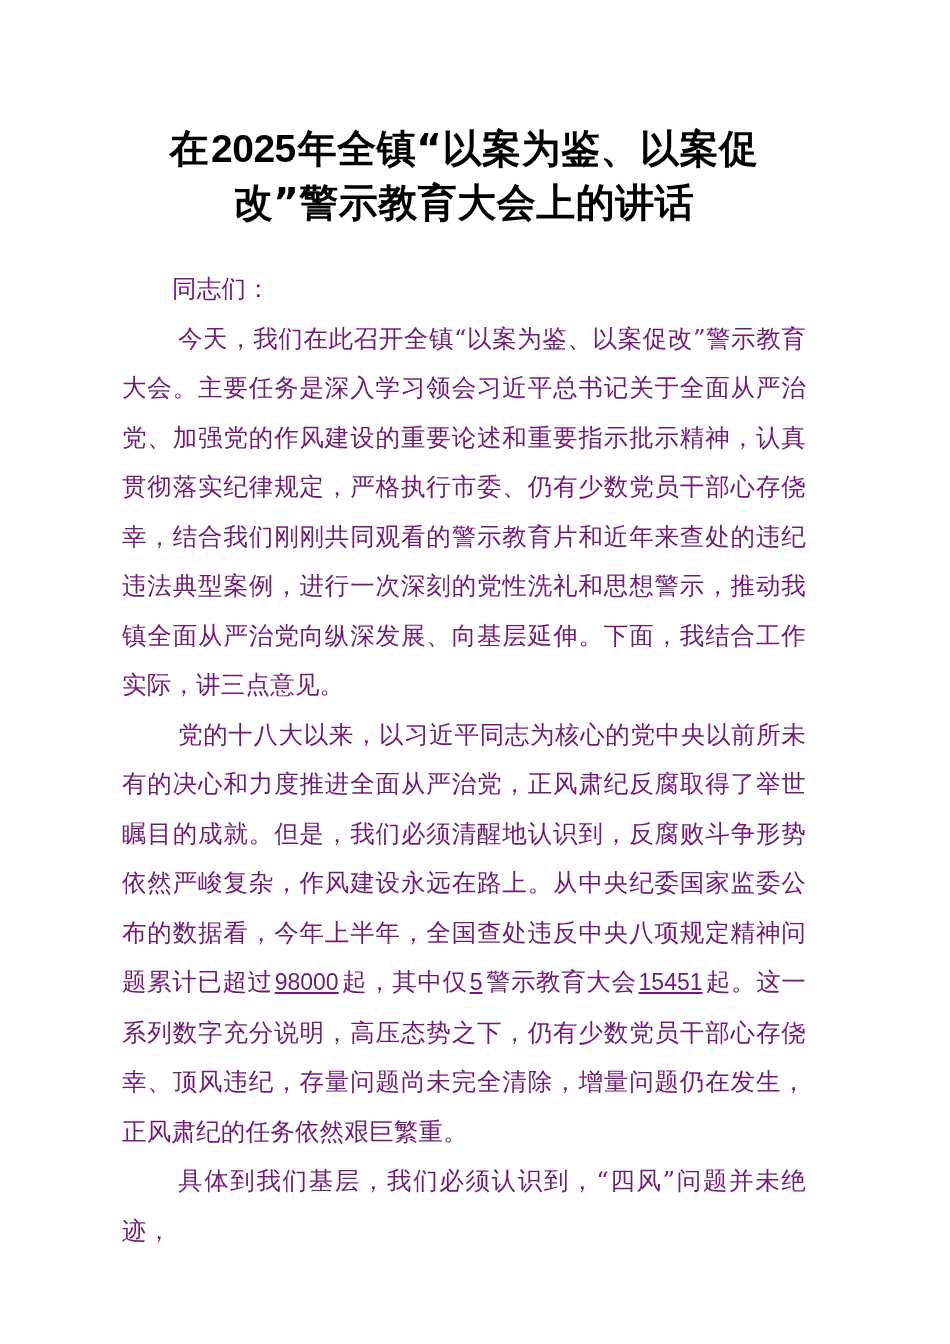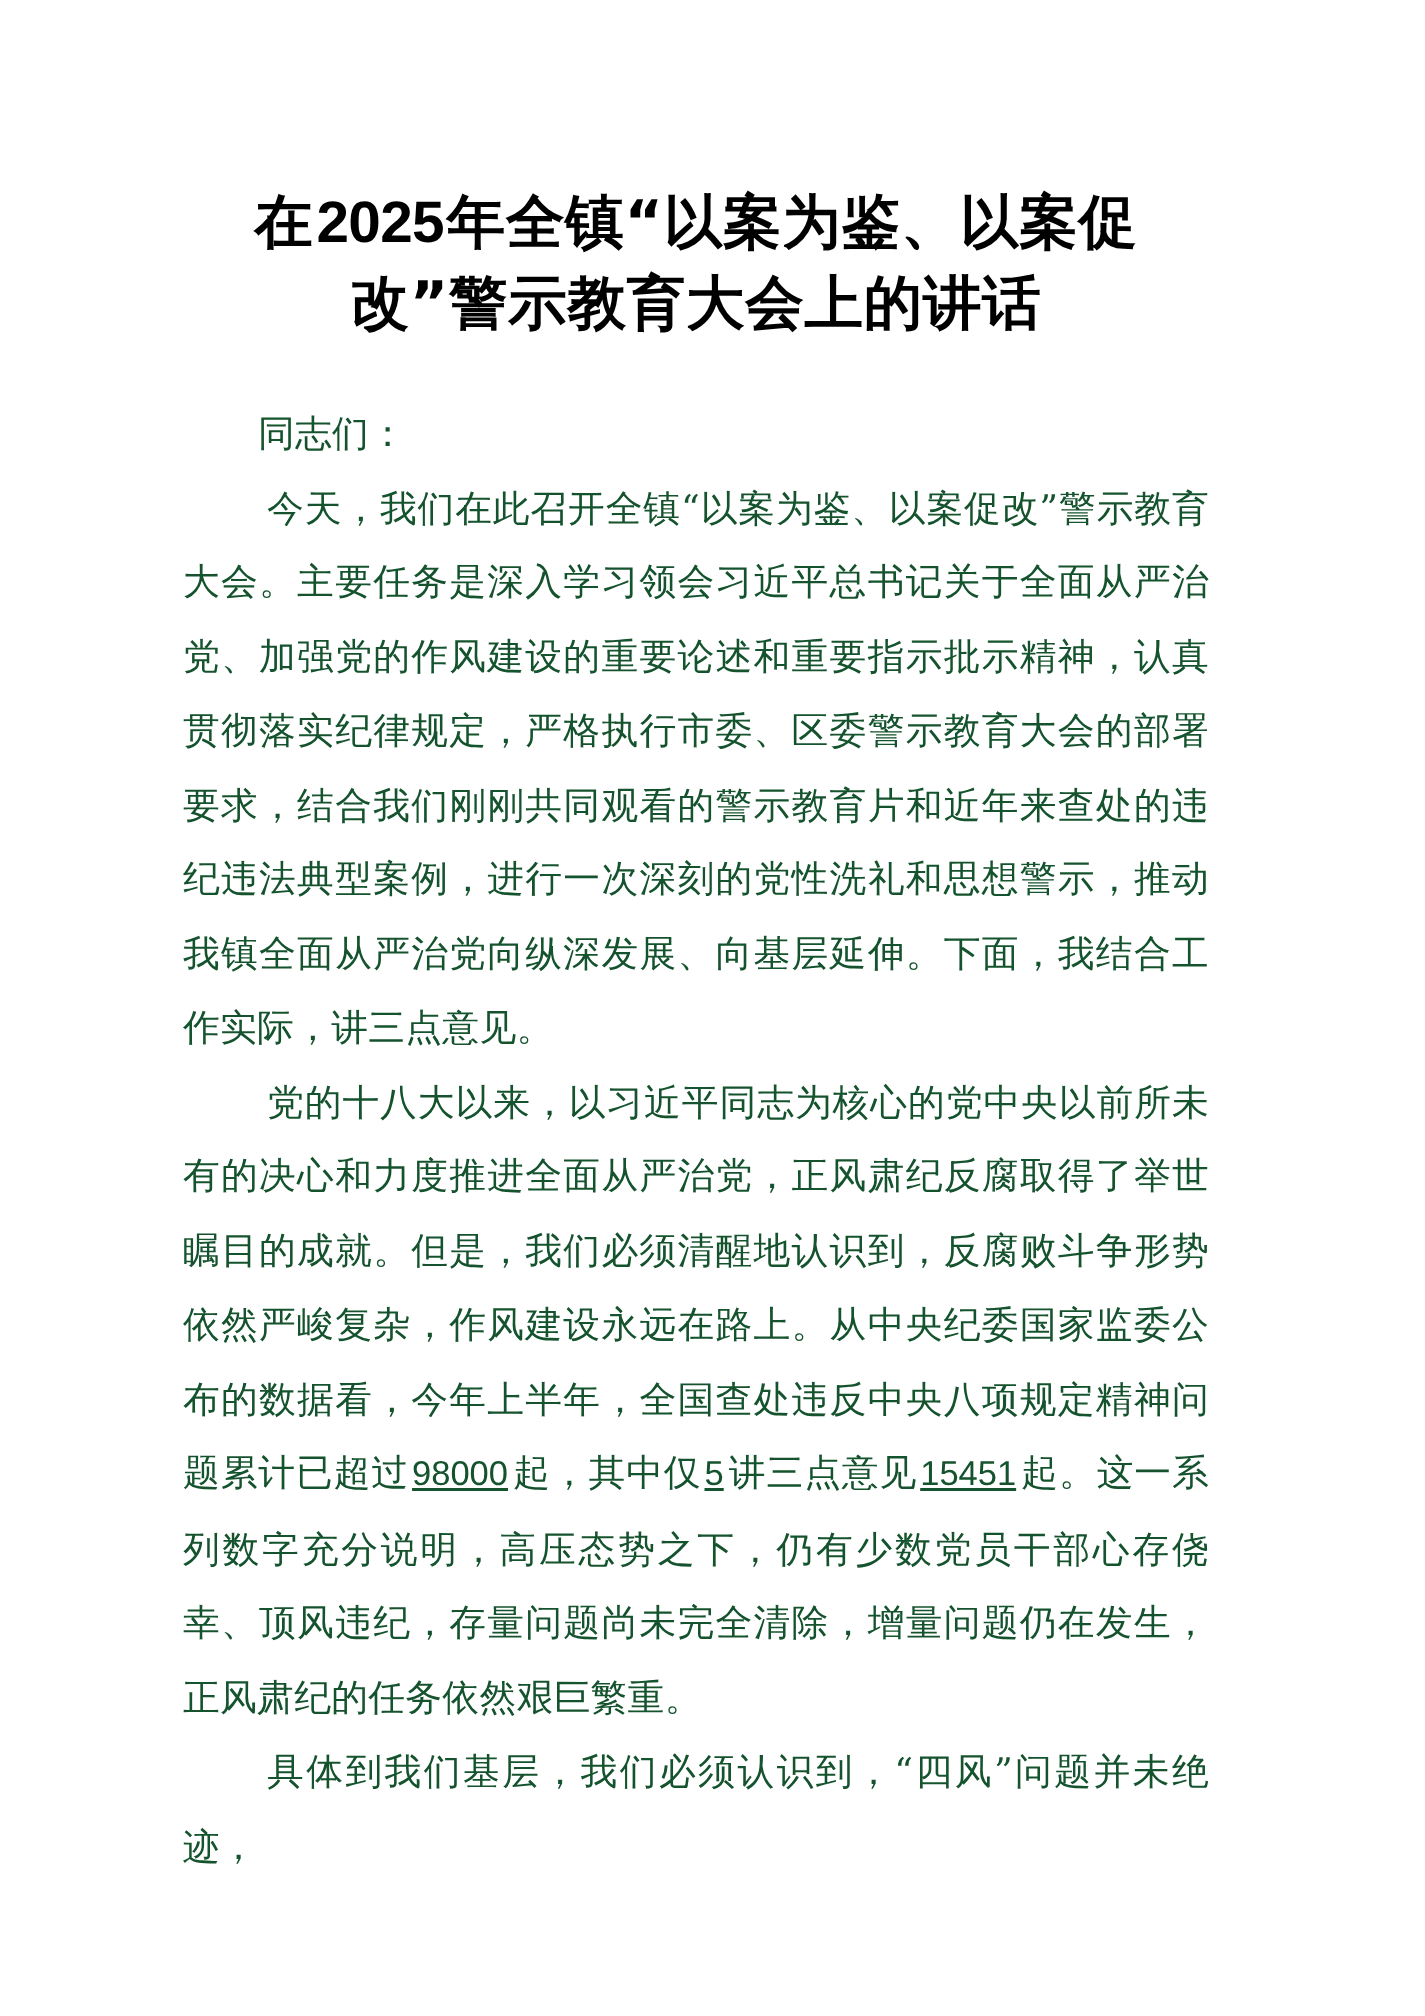--- a/index.html
+++ b/index.html
@@ -62,21 +62,21 @@
     left: 0px;
     top: 264px;
     width: 684px;
   }
 
   p.para {
     margin: 0;
     padding: 0;
     font-size: 24.5px;
     line-height: 49.5px;
-    color: #14532d;
+    color: #701a75;
     text-align: justify;
     text-justify: inter-character;
     text-align-last: left;
     letter-spacing: 0.2px;
     word-break: break-all;
   }
   p.para.indent2 {
     text-indent: 50px;
   }
   p.para.indent2p {
@@ -97,22 +97,22 @@
 
 <div class="page">
   <div class="content">
 
     <h1 class="doc-title"><span>在</span><span class="t-num">2025</span><span>年全镇“以案为鉴、以案促改”警</span><span>示教育大会上的讲话</span></h1>
 
     <div class="body-block">
 
       <p class="para indent2">同志们：</p>
 
-      <p class="para indent2p">今天，我们在此召开全镇“以案为鉴、以案促改”警示教育大会。主要任务是深入学习领会习近平总书记关于全面从严治党、加强党的作风建设的重要论述和重要指示批示精神，认真贯彻落实纪律规定，严格执行市委、区委警示教育大会的部署要求，结合我们刚刚共同观看的警示教育片和近年来查处的违纪违法典型案例，进行一次深刻的党性洗礼和思想警示，推动我镇全面从严治党向纵深发展、向基层延伸。下面，我结合工作实际，讲三点意见。</p>
+      <p class="para indent2p">今天，我们在此召开全镇“以案为鉴、以案促改”警示教育大会。主要任务是深入学习领会习近平总书记关于全面从严治党、加强党的作风建设的重要论述和重要指示批示精神，认真贯彻落实纪律规定，严格执行市委、仍有少数党员干部心存侥幸，结合我们刚刚共同观看的警示教育片和近年来查处的违纪违法典型案例，进行一次深刻的党性洗礼和思想警示，推动我镇全面从严治党向纵深发展、向基层延伸。下面，我结合工作实际，讲三点意见。</p>
 
 
-      <p class="para indent2p"><span>党的十八大以来，以习近平同志为核心的党中央以前所未有的决心和力度推进全面从严治党，正风肃纪反腐取得了举世瞩目的成就。但是，我们必须清醒地认识到，反腐败斗争形势依然严峻复杂，作风建设永远在路上。从中央纪委国家监委公布的数据看，今年上半年，全国查处违反中央八项规定精神问题累计已超过</span><span class="num">98000</span><span>起，其中仅</span><span class="num">5</span><span>讲三点意见</span><span class="num">15451</span><span>起。这一系列数字充分说明，高压态势之下，仍有少数党员干部心存侥幸、顶风违纪，存量问题尚未完全清除，增量问题仍在发生，正风肃纪的任务依然艰巨繁重。</span></p>
+      <p class="para indent2p"><span>党的十八大以来，以习近平同志为核心的党中央以前所未有的决心和力度推进全面从严治党，正风肃纪反腐取得了举世瞩目的成就。但是，我们必须清醒地认识到，反腐败斗争形势依然严峻复杂，作风建设永远在路上。从中央纪委国家监委公布的数据看，今年上半年，全国查处违反中央八项规定精神问题累计已超过</span><span class="num">98000</span><span>起，其中仅</span><span class="num">5</span><span>警示教育大会</span><span class="num">15451</span><span>起。这一系列数字充分说明，高压态势之下，仍有少数党员干部心存侥幸、顶风违纪，存量问题尚未完全清除，增量问题仍在发生，正风肃纪的任务依然艰巨繁重。</span></p>
 
       <p class="para indent2p">具体到我们基层，我们必须认识到，“四风”问题并未绝迹，</p>
 
     </div>
   </div>
 </div>
 
 </body></html>

